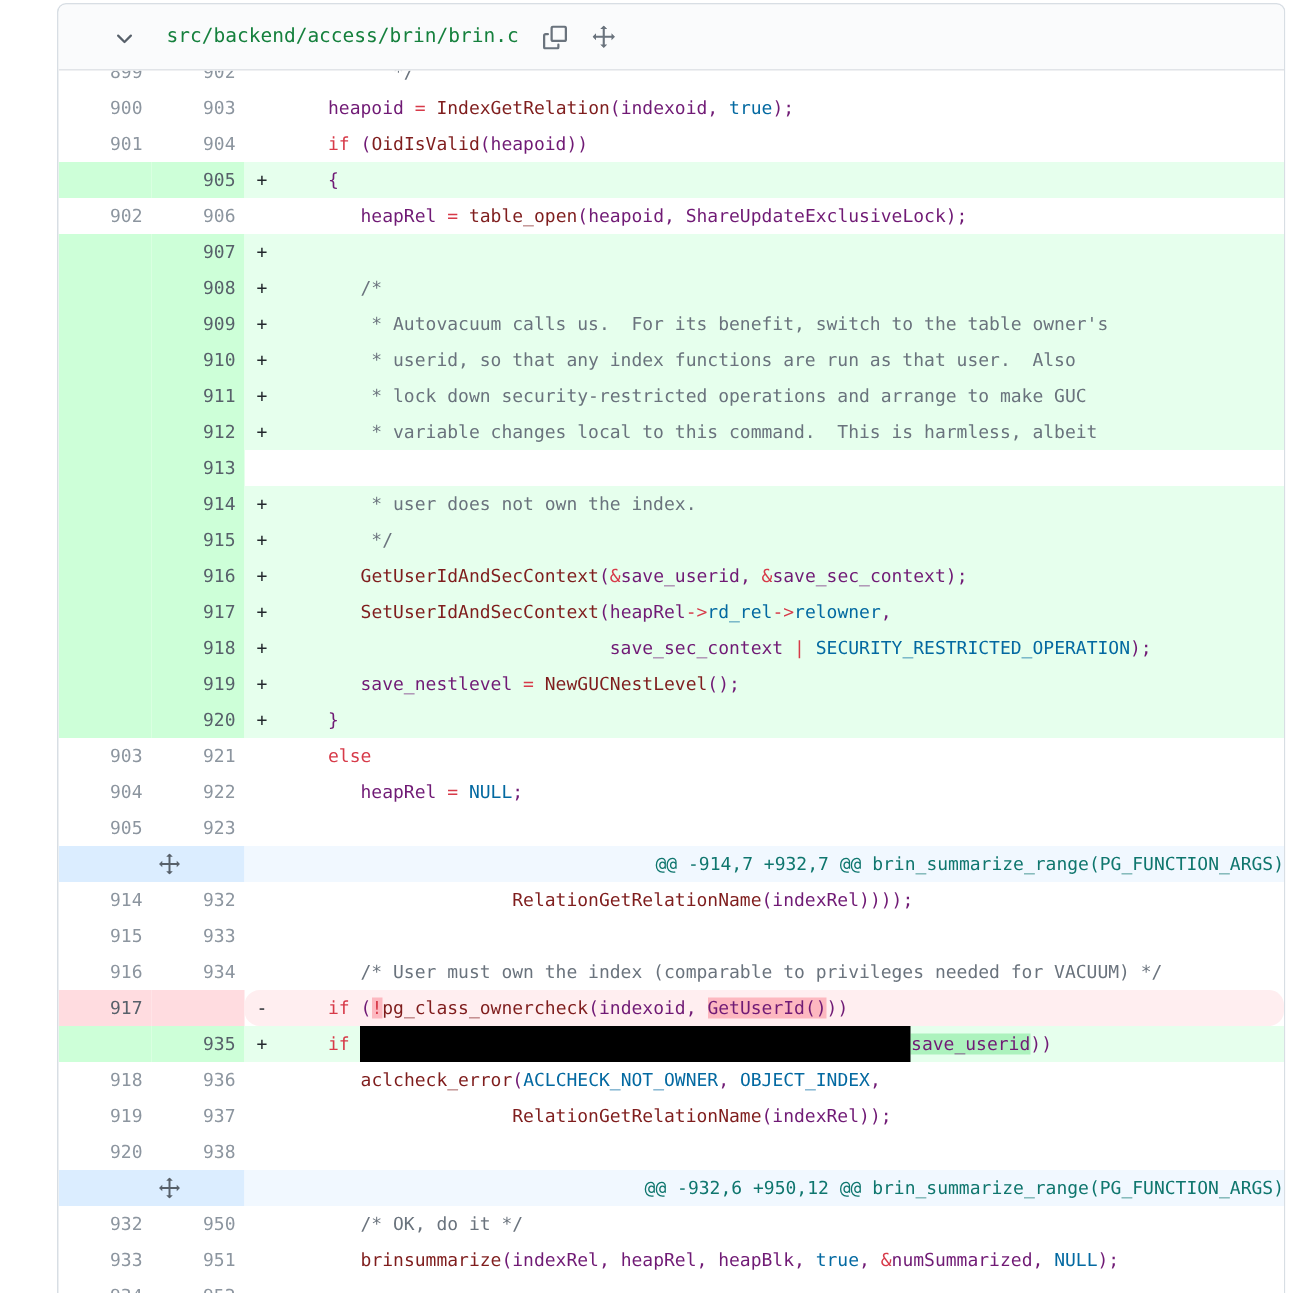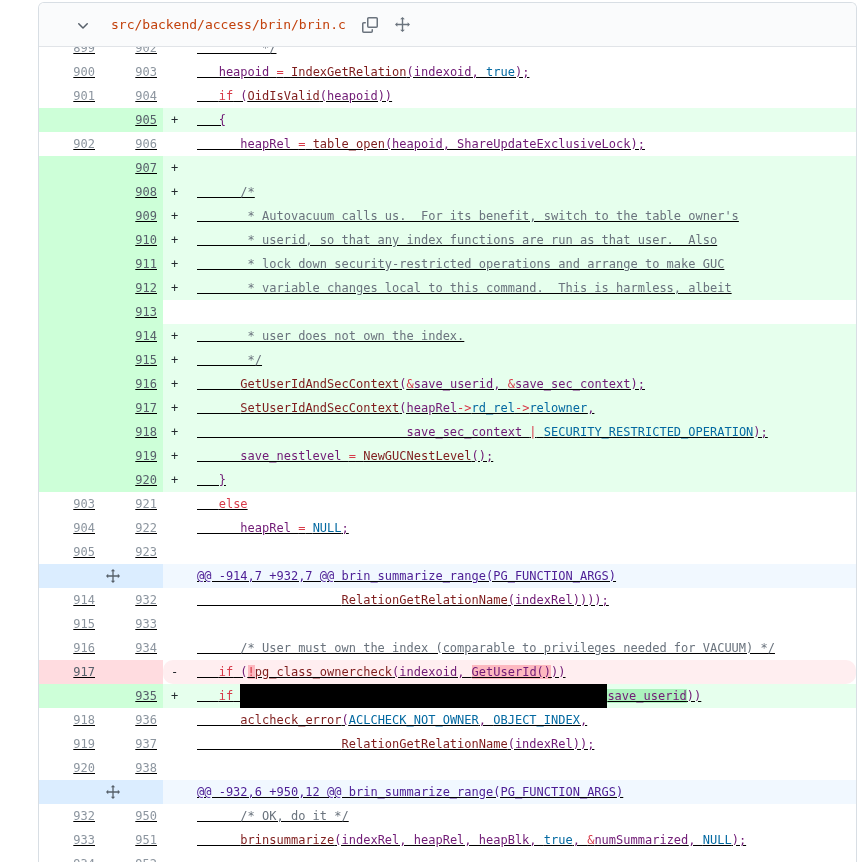--- a/index.html
+++ b/index.html
@@ -14,50 +14,50 @@
     border-radius:6px 6px 0 0; background:#fff; overflow:hidden;
   }
   .file-header {
     height:44px; background:#fafbfc; border-bottom:1px solid #e1e4e8;
     display:flex; align-items:center; padding:0 16px 0 36px;
     position:relative; z-index:2;
   }
   .chev { display:inline-flex; width:16px; height:16px; color:#57606a; cursor:pointer; flex:none; }
   .path {
     font-family:"DejaVu Sans Mono","Liberation Mono",monospace;
-    font-size:13px; color:#c2410c; margin-left:20px; cursor:pointer; white-space:pre;
+    font-size:13px; color:#15803d; margin-left:20px; cursor:pointer; white-space:pre;
   }
   .copy { display:inline-flex; width:16px; height:16px; color:#6a737d; margin-left:16px; cursor:pointer; flex:none; }
   .grip { display:inline-flex; width:15px; height:15px; color:#6a737d; margin-left:17px; cursor:pointer; flex:none; }
   .chev svg,.copy svg,.grip svg { width:100%; height:100%; display:block; }
 
   .diff-body { height:816px; overflow:hidden; position:relative; z-index:1; }
   .rows { margin-top:-11px; }
 
   .row {
     display:flex; height:24px; line-height:24px;
-    font-family:"DejaVu Sans Mono","Liberation Mono",monospace; font-size:12px;text-decoration:underline;
+    font-family:"DejaVu Sans Mono","Liberation Mono",monospace; font-size:12px;
   }
   .num {
     width:62px; flex:none; text-align:right; padding-right:6px;
     color:#8c959f; cursor:pointer; user-select:none;
   }
   .row.add .num  { background:#cdffd8; color:#57606a; }
   .row.del .num  { background:#ffdce0; color:#57606a; }
   .code { flex:1 1 auto; white-space:pre; overflow:hidden; color:#24292e; position:relative; }
   .row.add .code { background:#e6ffed; }
   .row.del .code { background:#ffeef0;border-radius:10px; }
   .sign { display:inline-block; width:34px; padding-left:8px; color:#24292e; }
 
   .hunk-gutter {
     width:124px; flex:none; background:#dbedff; cursor:pointer;
     display:flex; align-items:center; justify-content:center; color:#57606a;
   }
   .hunk-gutter svg { width:14px; height:14px; display:block; margin-left:24px; }
-  .hunk-code { background:#f1f8ff; color:#4c1d95; }
+  .hunk-code { background:#f1f8ff; color:#0f766e;text-align:right; }
 
   
   .p { color:#701a75; }
   .k { color:#d73a49; }
   .f { color:#7f1d1d; }
   .b { color:#0369a1; }
   .m { color:#6a737d; }
   .wd { background:#fdb8c0; }
   .wa { background:#acf2bd; }
   .redaction {

